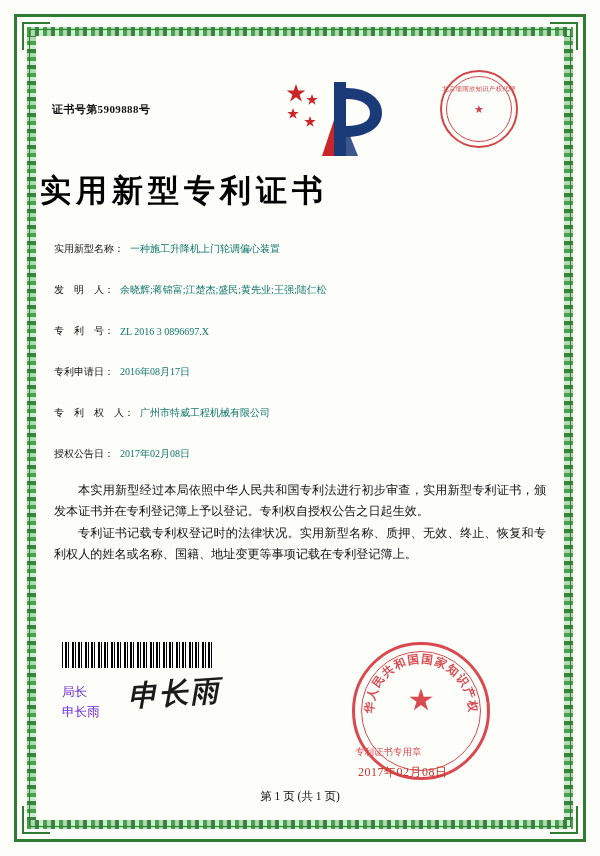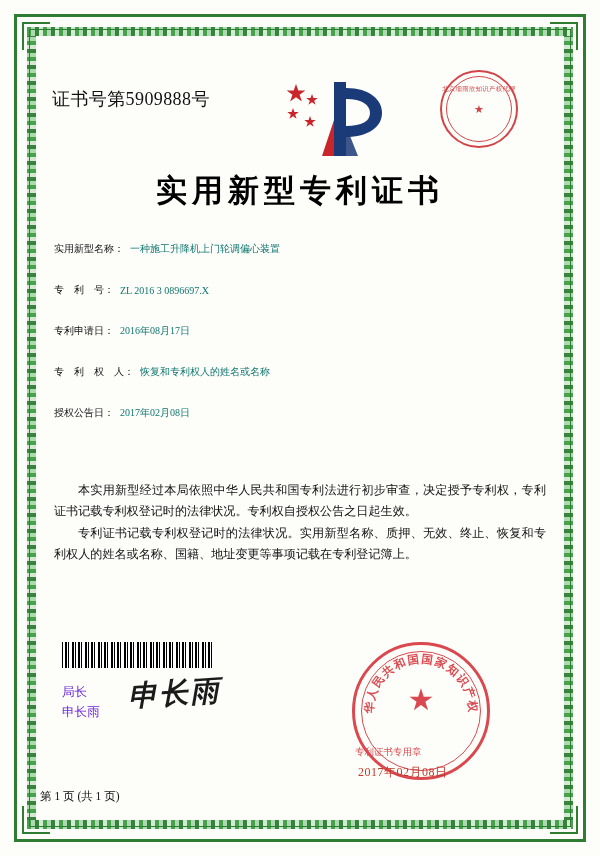--- a/index.html
+++ b/index.html
@@ -63,24 +63,25 @@
 
   
   .content {
     position: absolute;
     left: 40px; top: 42px; right: 40px; bottom: 40px;
   }
 
   .cert-number {
     position: absolute;
     left: 12px;
-    top: 45px;
-    font-size: 18px;
+    top: 60px;
+    font-size: 11px;
     letter-spacing: 0.4px;
     color: #111;
+    font-weight: bold;
   }
 
   
   .agency-seal {
     position: absolute;
     right: 42px;
     top: 28px;
     width: 74px;
     height: 74px;
     border: 2px solid #c8262a;
@@ -119,21 +120,20 @@
     top: 38px;
     width: 115px;
     height: 78px;
   }
   .logo-mark svg { display: block; }
 
   .main-title {
     position: absolute;
     left: 0; right: 0;
     top: 128px;
-    text-align: center;
     font-family: "Liberation Serif", serif;
     font-size: 31px;
     font-weight: bold;
     letter-spacing: 5px;
     color: #000;
   }
 
   
   .fields {
     position: absolute;
@@ -261,21 +261,21 @@
     top: 722px;
     font-size: 12px;
     color: #c0392b;
     letter-spacing: 0.5px;
   }
 
   .page-footer {
     position: absolute;
     left: 0; right: 0;
     bottom: 12px;
-    text-align: left;
+    text-align: center;
     font-size: 11.5px;
     color: #111;
     font-family: Liberation Serif, serif;
   }
 </style>
 </head>
 <body>
 
 <div id="certificate">
 
@@ -313,39 +313,43 @@
     </div>
 
     <div class="main-title">实用新型专利证书</div>
 
     <div class="fields">
       <div class="field-row">
         <span class="field-label">实用新型名称：</span>
         <span class="field-value">一种施工升降机上门轮调偏心装置</span>
       </div>
       <div class="field-row">
+        <span class="field-label">发　明　人：</span>
+        <span class="field-value">余晓辉;蒋锦富;江楚杰;盛民;黄先业;王强;陆仁松</span>
+      </div>
+      <div class="field-row">
         <span class="field-label">专　利　号：</span>
         <span class="field-value">ZL 2016 3 0896697.X</span>
       </div>
       <div class="field-row">
         <span class="field-label">专利申请日：</span>
         <span class="field-value">2016年08月17日</span>
       </div>
       <div class="field-row">
         <span class="field-label">专　利　权　人：</span>
-        <span class="field-value">恢复和专利权人的姓名或名称</span>
+        <span class="field-value">广州市特威工程机械有限公司</span>
       </div>
       <div class="field-row">
         <span class="field-label">授权公告日：</span>
         <span class="field-value">2017年02月08日</span>
       </div>
     </div>
 
     <div class="paragraphs">
-      <p>本实用新型经过本局依照中华人民共和国专利法进行初步审查，决定授予专利权，专利证书记载专利权登记时的法律状况。专利权自授权公告之日起生效。</p>
+      <p>本实用新型经过本局依照中华人民共和国专利法进行初步审查，实用新型专利证书，颁发本证书并在专利登记簿上予以登记。专利权自授权公告之日起生效。</p>
       <p>专利证书记载专利权登记时的法律状况。实用新型名称、质押、无效、终止、恢复和专利权人的姓名或名称、国籍、地址变更等事项记载在专利登记簿上。</p>
     </div>
 
     <div class="barcode"></div>
 
     <div class="sign-block">
       <div>局长</div>
       <div>申长雨</div>
     </div>
     <div class="handwriting">申长雨</div>

